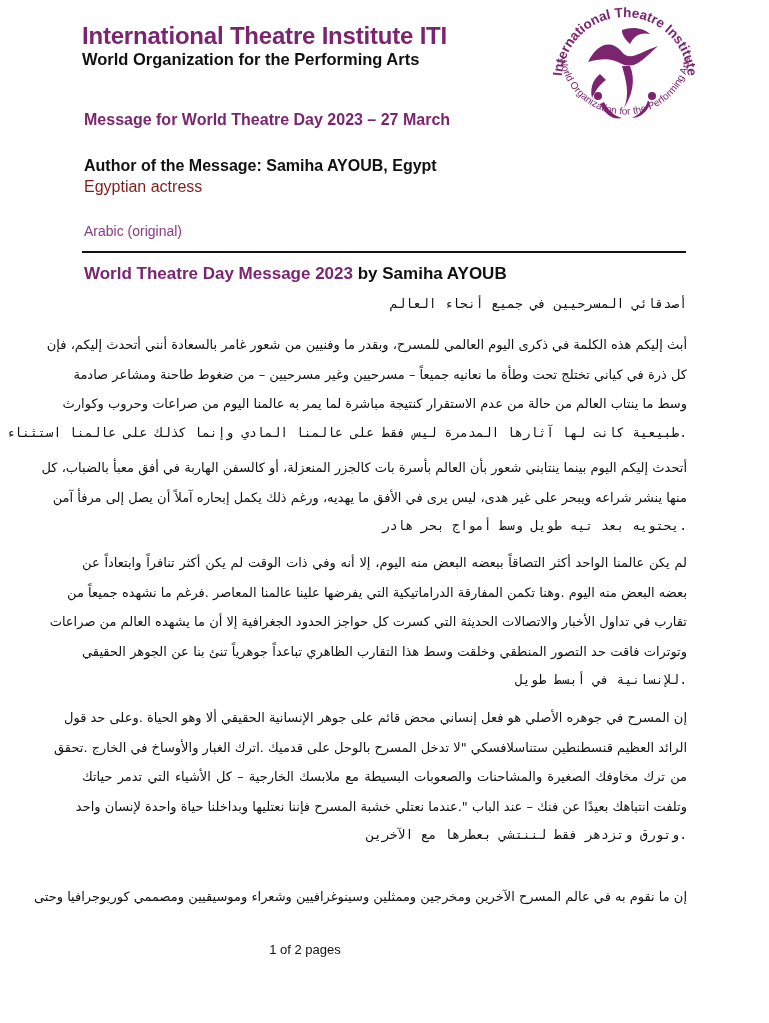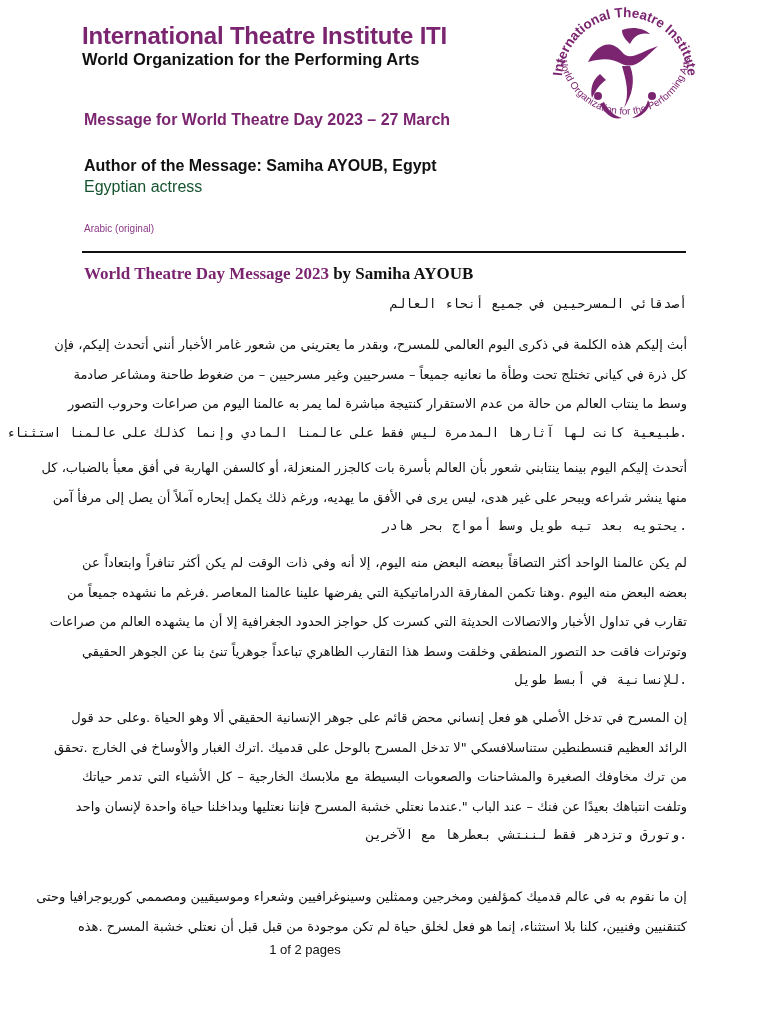--- a/index.html
+++ b/index.html
@@ -3,24 +3,24 @@
   <meta charset="utf-8">
   <style>
     html, body { margin: 0; padding: 0; background: #ffffff; }
     body { width: 769px; height: 1023px; position: relative; overflow: hidden; font-family: "DejaVu Sans", sans-serif; color: #111; }
     .abs { position: absolute; }
     .org-title { left: 82px; top: 22px; font-family: "Liberation Sans", sans-serif; font-weight: bold; font-size: 24px; color: #7b2470; letter-spacing: -0.2px; white-space: nowrap; }
     .org-sub { left: 82px; top: 50px; font-family: "Liberation Sans", sans-serif; font-weight: bold; font-size: 16.5px; color: #111; white-space: nowrap; }
     .logo { left: 540px; top: 0px; width: 170px; height: 135px; }
     .msg-heading { left: 84px; top: 111px; font-family: "Liberation Sans", sans-serif; font-weight: bold; font-size: 16px; color: #7b2470; white-space: nowrap; text-align: right; }
     .author { left: 84px; top: 157px; font-family: "Liberation Sans", sans-serif; font-weight: bold; font-size: 16px; color: #111; white-space: nowrap; }
-    .role { left: 84px; top: 178px; font-family: "Liberation Sans", sans-serif; font-size: 16px; color: #14532d; white-space: nowrap; }
-    .lang { left: 84px; top: 223px; font-family: "Liberation Sans", sans-serif; font-size: 10px; color: #8b3a84; white-space: nowrap; }
+    .role { left: 84px; top: 178px; font-family: "Liberation Sans", sans-serif; font-size: 16px; color: #7f1d1d; white-space: nowrap; }
+    .lang { left: 84px; top: 223px; font-family: "Liberation Sans", sans-serif; font-size: 14px; color: #8b3a84; white-space: nowrap; }
     .rule { left: 82px; top: 251px; width: 604px; height: 2px; background: #111; }
-    .section-title { left: 84px; top: 264px; font-family: Liberation Serif, serif; font-weight: bold; font-size: 17px; white-space: nowrap; text-align: right; }
+    .section-title { left: 84px; top: 264px; font-family: Liberation Sans, sans-serif; font-weight: bold; font-size: 17px; white-space: nowrap; text-align: right; }
     .section-title .purple { color: #7b2470; }
     .section-title .dark { color: #111; }
     .ar { direction: rtl; text-align: right; font-family: "DejaVu Sans", sans-serif; font-size: 13px; color: #111; right: 82px; width: 605px; }
     .ar .line { height: 29.5px; line-height: 29.5px; white-space: nowrap; overflow: visible; }
     .ar .justify { text-align: justify; text-align-last: justify; }
     .ar .last { text-align: right; font-family: Liberation Mono, monospace; }
     .greet { top: 290px; }
     .p1 { top: 330px; }
     .p2 { top: 453px; }
     .p3 { top: 548px; }
@@ -67,46 +67,45 @@
 
 <div class="abs section-title">
   <span class="purple">World Theatre Day Message 2023</span><span class="dark"> by Samiha AYOUB</span>
 </div>
 
 <div class="abs ar greet">
   <div class="line last">أصدقائي المسرحيين في جميع أنحاء العالم</div>
 </div>
 
 <div class="abs ar p1">
-  <div class="line justify">أبث إليكم هذه الكلمة في ذكرى اليوم العالمي للمسرح، وبقدر ما يعتريني من شعور غامر الأخبار أنني أتحدث إليكم، فإن</div>
+  <div class="line justify">أبث إليكم هذه الكلمة في ذكرى اليوم العالمي للمسرح، وبقدر ما وفنيين من شعور غامر بالسعادة أنني أتحدث إليكم، فإن</div>
   <div class="line justify">كل ذرة في كياني تختلج تحت وطأة ما نعانيه جميعاً – مسرحيين وغير مسرحيين – من ضغوط طاحنة ومشاعر صادمة</div>
-  <div class="line justify">وسط ما ينتاب العالم من حالة من عدم الاستقرار كنتيجة مباشرة لما يمر به عالمنا اليوم من صراعات وحروب التصور</div>
+  <div class="line justify">وسط ما ينتاب العالم من حالة من عدم الاستقرار كنتيجة مباشرة لما يمر به عالمنا اليوم من صراعات وحروب وكوارث</div>
   <div class="line last">.طبيعية كانت لها آثارها المدمرة ليس فقط على عالمنا المادي وإنما كذلك على عالمنا استثناء وسلامنا النفسي</div>
 </div>
 
 <div class="abs ar p2">
   <div class="line justify">أتحدث إليكم اليوم بينما ينتابني شعور بأن العالم بأسرة بات كالجزر المنعزلة، أو كالسفن الهاربة في أفق معبأ بالضباب، كل</div>
   <div class="line justify">منها ينشر شراعه ويبحر على غير هدى، ليس يرى في الأفق ما يهديه، ورغم ذلك يكمل إبحاره آملاً أن يصل إلى مرفأ آمن</div>
   <div class="line last">.يحتويه بعد تيه طويل وسط أمواج بحر هادر</div>
 </div>
 
 <div class="abs ar p3">
   <div class="line justify">لم يكن عالمنا الواحد أكثر التصاقاً ببعضه البعض منه اليوم، إلا أنه وفي ذات الوقت لم يكن أكثر تنافراً وابتعاداً عن</div>
   <div class="line justify">بعضه البعض منه اليوم .وهنا تكمن المفارقة الدراماتيكية التي يفرضها علينا عالمنا المعاصر .فرغم ما نشهده جميعاً من</div>
   <div class="line justify">تقارب في تداول الأخبار والاتصالات الحديثة التي كسرت كل حواجز الحدود الجغرافية إلا أن ما يشهده العالم من صراعات</div>
   <div class="line justify">وتوترات فاقت حد التصور المنطقي وخلقت وسط هذا التقارب الظاهري تباعداً جوهرياً تنئ بنا عن الجوهر الحقيقي</div>
   <div class="line last">.للإنسانية في أبسط طويل</div>
 </div>
 
 <div class="abs ar p4">
-  <div class="line justify">إن المسرح في تدخل الأصلي هو فعل إنساني محض قائم على جوهر الإنسانية الحقيقي ألا وهو الحياة .وعلى حد قول</div>
+  <div class="line justify">إن المسرح في جوهره الأصلي هو فعل إنساني محض قائم على جوهر الإنسانية الحقيقي ألا وهو الحياة .وعلى حد قول</div>
   <div class="line justify">الرائد العظيم قنسطنطين ستناسلافسكي "لا تدخل المسرح بالوحل على قدميك .اترك الغبار والأوساخ في الخارج .تحقق</div>
   <div class="line justify">من ترك مخاوفك الصغيرة والمشاحنات والصعوبات البسيطة مع ملابسك الخارجية – كل الأشياء التي تدمر حياتك</div>
   <div class="line justify">وتلفت انتباهك بعيدًا عن فنك – عند الباب ".عندما نعتلي خشبة المسرح فإننا نعتليها وبداخلنا حياة واحدة لإنسان واحد</div>
   <div class="line last">.وتورق وتزدهر فقط لننتشي بعطرها مع الآخرين</div>
 </div>
 
 <div class="abs ar p5">
-  <div class="line justify">إن ما نقوم به في عالم قدميك كمؤلفين ومخرجين وممثلين وسينوغرافيين وشعراء وموسيقيين ومصممي كوريوجرافيا وحتى</div>
-  <div class="line justify">كتنقنيين وفنيين، كلنا بلا استثناء، إنما هو فعل لخلق حياة لم تكن موجودة من قبل قبل أن نعتلي خشبة المسرح .هذه</div>
+  <div class="line justify">إن ما نقوم به في عالم المسرح الآخرين ومخرجين وممثلين وسينوغرافيين وشعراء وموسيقيين ومصممي كوريوجرافيا وحتى</div>
 </div>
 
 <div class="abs footer">1 of 2 pages</div>
 
 </body></html>

